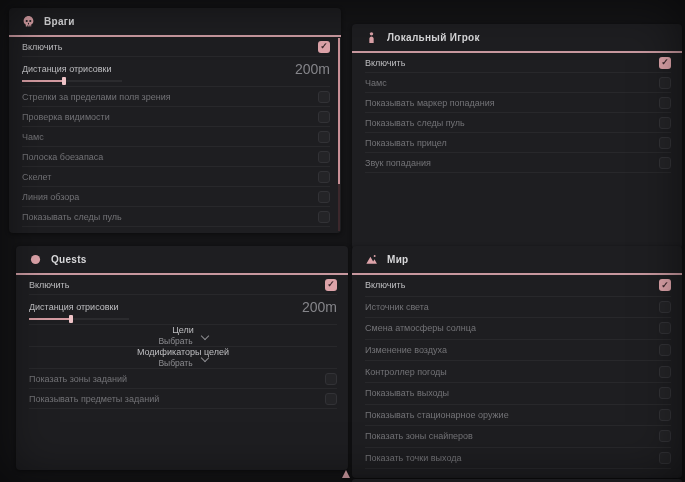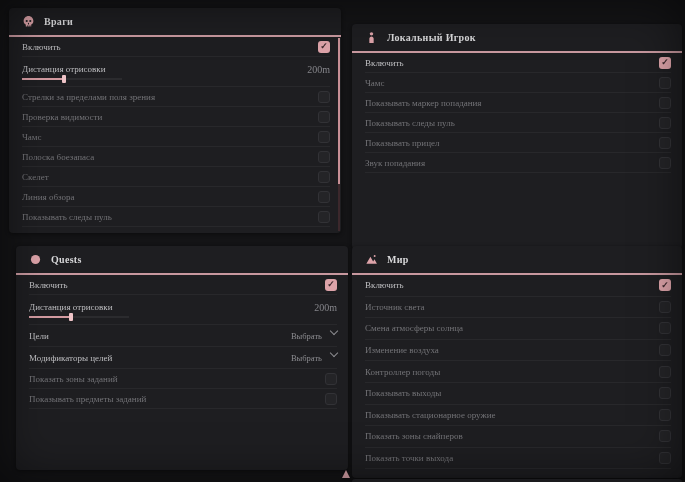--- a/index.html
+++ b/index.html
@@ -7,21 +7,20 @@
     width:685px;height:482px;position:relative;overflow:hidden;
     background:#141416;
     font-family:"Liberation Sans", sans-serif;
     -webkit-font-smoothing:antialiased;
   }
   body::after{content:"";position:absolute;inset:0;pointer-events:none;
     box-shadow:inset 0 0 50px rgba(0,0,0,.55);}
   .panel{
     position:absolute;background:#1e1e21;border-radius:4px;overflow:hidden;
     box-shadow:0 1px 4px rgba(0,0,0,.45);
-    font-family:Liberation Serif, serif;
   }
   #panel-enemies{left:9px;top:8px;width:332px;height:225px;}
   #panel-local{left:352px;top:24px;width:330px;height:225px;}
   #panel-quests{left:16px;top:246px;width:332px;height:224px;}
   #panel-world{left:352px;top:246px;width:330px;height:232px;}
   #panel-sliver{left:352px;top:479px;width:330px;height:3px;background:#242428;border-radius:3px 3px 0 0;}
   .phead{
     height:27px;display:flex;align-items:center;gap:9px;padding:0 13px;
     border-bottom:2px solid #c8989f;
   }
@@ -37,25 +36,25 @@
   .row.bright .lbl{color:#bfbfc2;}
   .cb{
     width:12px;height:12px;border-radius:3px;box-sizing:border-box;
     background:#242427;border:1px solid #323236;flex:0 0 auto;
     display:flex;align-items:center;justify-content:center;
   }
   .cb.checked{background:#dda3a9;border:none;color:#3c282c;font-size:9px;font-weight:bold;}
   .cb.checked::after{content:"\2713";line-height:1;}
   .row.slider{height:29px;flex-direction:column;align-items:stretch;justify-content:center;gap:3px;border-bottom:1px solid #28282b;text-align:center;}
   .row-top{display:flex;align-items:center;justify-content:space-between;}
-  .val{color:#85858a;font-size:10px;}
+  .val{color:#85858a;font-size:14px;}
   .track{position:relative;width:100px;height:2px;background:#2b2b2e;}
   .fill{position:absolute;left:0;top:0;height:2px;background:#d39ba1;}
   .handle{position:absolute;top:-3px;width:4px;height:8px;background:#eec3c7;border-radius:1px;transform:translateX(-2px);}
-  .row.select{height:21px;}
+  .row.select{height:21px;flex-direction:column;}
   .sel-wrap{display:flex;gap:9px;}
   .sel-val{color:#8c8c90;font-size:8.5px;}
   .chev{width:5px;height:5px;border-right:1.2px solid #8c8c90;border-bottom:1.2px solid #8c8c90;transform:rotate(45deg);margin-top:-3px;}
   .sb{position:absolute;top:30px;right:1px;width:2px;bottom:2px;background:#3c282c;}
   .sb-thumb{width:2px;height:146px;background:#c89096;}
   #cursor{
     position:absolute;left:342px;top:470px;width:0;height:0;
     border-left:4px solid transparent;border-right:4px solid transparent;
     border-bottom:8px solid #d9a3a9;filter:drop-shadow(0 1px 1px rgba(0,0,0,.6));
   }

